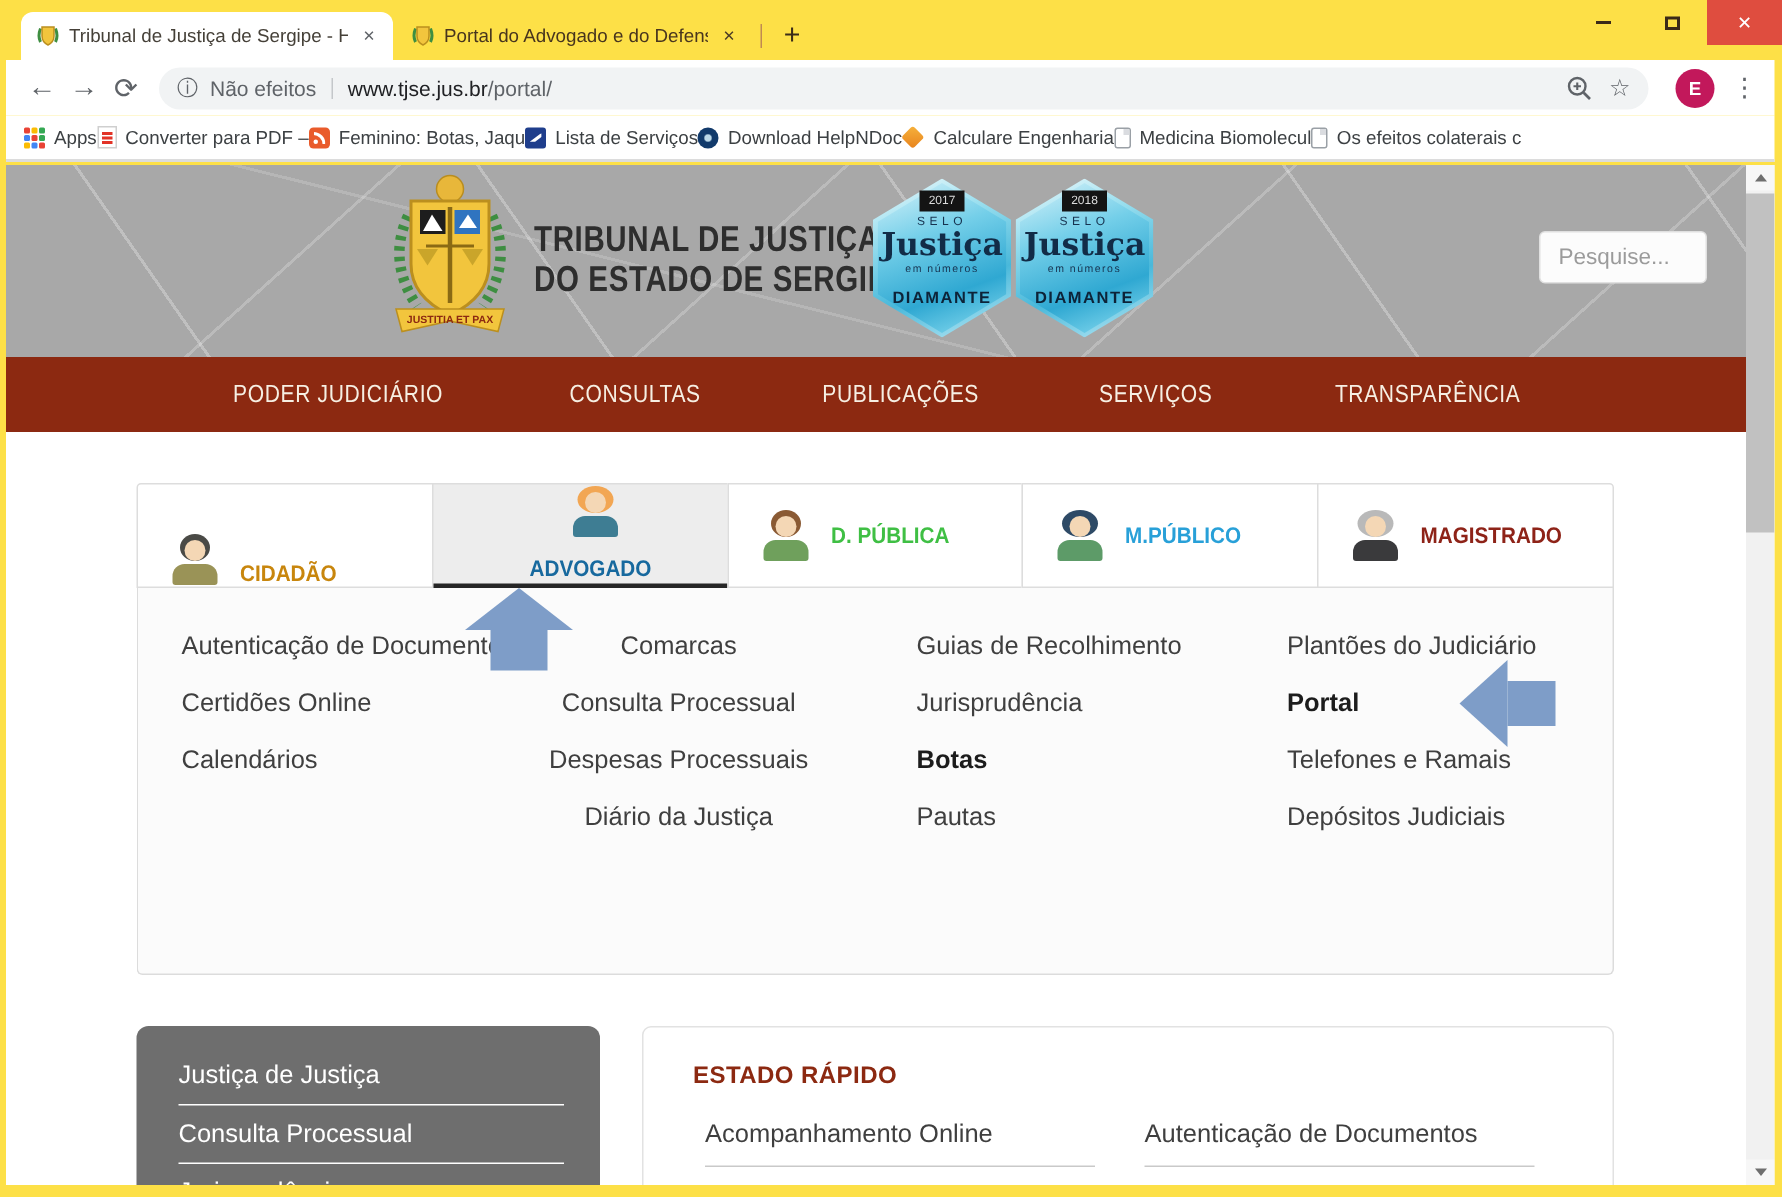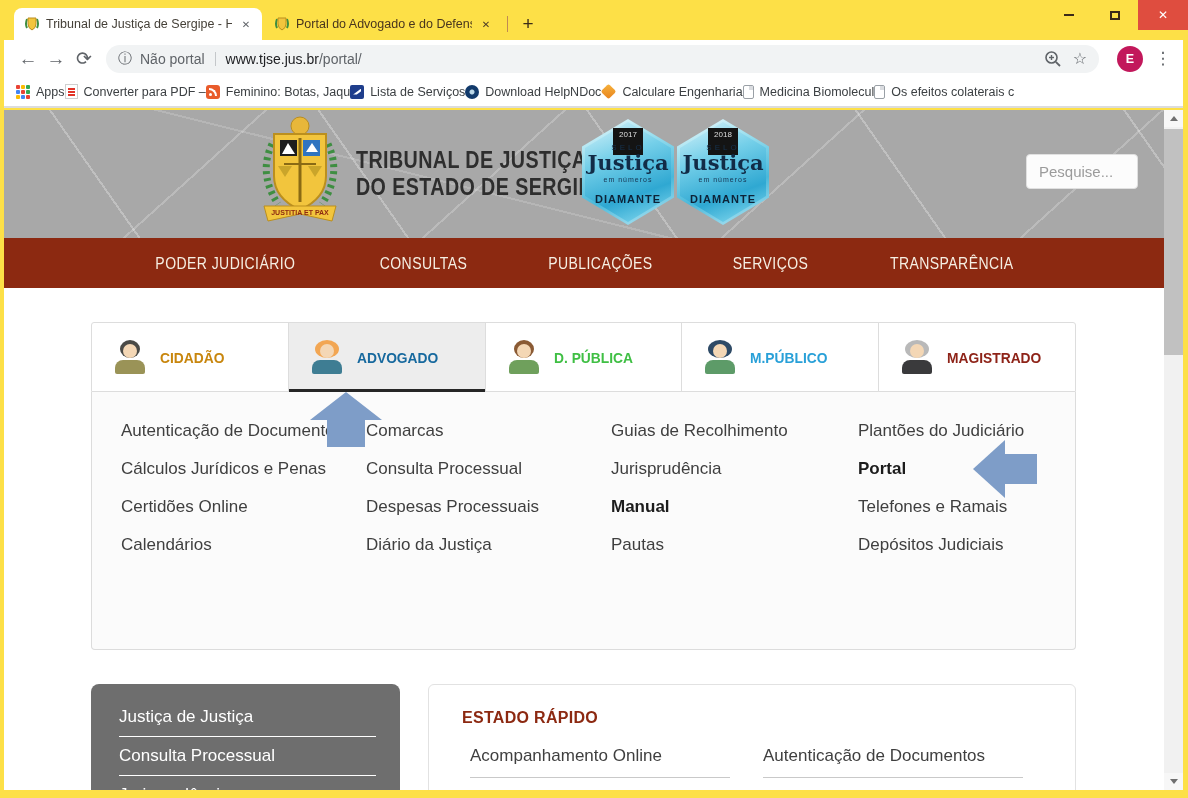--- a/index.html
+++ b/index.html
@@ -94,38 +94,38 @@
           background:#fcfcfc;padding:0 12px;font-size:15px;color:#444;font-family:"Liberation Sans",sans-serif;}
   .search::placeholder{color:#9b9b9b;}
 
   
   .badge{position:absolute;width:92px;height:106px;}
   .badge.b1{left:578px;top:9px;} .badge.b2{left:673px;top:9px;}
   .hexo,.hexi{clip-path:polygon(50% 0,100% 26%,100% 74%,50% 100%,0 74%,0 26%);}
   .hexo{position:absolute;inset:0;background:linear-gradient(160deg,#f2fbfd,#9adfef 30%,#49b8da 65%,#bdeaf6);}
   .hexi{position:absolute;inset:3px;background:linear-gradient(160deg,#d9f3fa,#74cfe9 35%,#2fa8d2 70%,#8fdff2);}
   .badge .t{position:absolute;left:0;right:0;text-align:center;}
-  .byear{top:4px;} .byear span{background:#141414;color:#ddd;font-size:8px;padding:2px 6px 16px;display:inline-block;}
+  .byear{top:4px;} .byear span{background:#141414;color:#ddd;font-size:8px;padding:2px 6px 3px;display:inline-block;}
   .bselo{top:24px;font-size:8px;letter-spacing:3px;color:#16324f;}
   .bname{top:31px;font-size:21px;font-weight:bold;font-family:"DejaVu Serif",serif;color:#122c47;}
   .bsub{top:57px;font-size:7px;color:#16324f;letter-spacing:1px;}
   .blevel{top:74px;font-size:11px;font-weight:bold;color:#0d2338;letter-spacing:1px;}
 
   
   .site-nav{position:absolute;top:128px;left:0;right:0;height:50px;background:#8c2911;
             display:flex;align-items:center;justify-content:center;gap:64px;}
   .site-nav a{color:#f6efe3;font-size:16.5px;letter-spacing:.5px;text-decoration:none;transform:scaleX(.85);white-space:nowrap;}
 
   
   .ptabs{position:absolute;top:212px;left:87px;width:985px;height:70px;display:flex;}
   .ptab{flex:1;border:1px solid #ddd;margin-left:-1px;background:#fff;display:flex;align-items:center;
         padding-left:20px;gap:12px;position:relative;}
-  .ptab:first-child{margin-left:0;border-radius:3px 0 0 0;}
+  .ptab:first-child{margin-left:0;border-radius:3px 0 0 0;align-items:flex-end;}
   .ptab:last-child{border-radius:0 3px 0 0;}
-  .ptab.active{background:#ededed;}
+  .ptab.active{background:#ededed;flex-direction:column;}
   .ptab.active::after{content:"";position:absolute;left:0;right:0;bottom:-2px;height:4px;background:#262626;}
   .ptab .lbl{font-size:15px;font-weight:bold;white-space:nowrap;transform:scaleX(.92);transform-origin:left;}
   .c1{color:#c8860d;} .c2{color:#17699e;} .c3{color:#3fbf44;} .c4{color:#28a0d8;} .c5{color:#2f9e43;} .c6{color:#8e2318;}
   .av{width:36px;height:36px;position:relative;flex:none;}
   .av .hair{position:absolute;top:1px;left:8px;width:20px;height:18px;border-radius:50%;}
   .av .hair.wide{left:6px;width:24px;}
   .av .face{position:absolute;top:5px;left:11px;width:14px;height:14px;border-radius:50%;background:#f4d7b5;}
   .av .body{position:absolute;bottom:1px;left:3px;width:30px;height:14px;border-radius:8px 8px 2px 2px;}
   .a1 .hair{background:#4a4a46;} .a1 .body{background:#9a9357;}
   .a2 .hair{background:#f2a653;} .a2 .body{background:#3e7d93;}
@@ -133,21 +133,21 @@
   .a4 .hair{background:#2e4a66;} .a4 .body{background:#5d9b68;}
   .a5 .hair{background:#6b4a33;} .a5 .body{background:#4c7a4c;}
   .a6 .hair{background:#b9b9b9;} .a6 .body{background:#3a3a3c;}
 
   
   .dropdown{position:absolute;top:282px;left:87px;width:985px;height:258px;background:#fbfbfb;
             border:1px solid #dcdcdc;border-top:none;border-radius:0 0 4px 4px;}
   .mcol{position:absolute;top:28px;display:flex;flex-direction:column;gap:17px;}
   .mcol a{font-size:17px;color:#3f3f3f;text-decoration:none;line-height:21px;white-space:nowrap;}
   .mcol a.strong{font-weight:bold;color:#1c1c1c;}
-  .mc0{left:29px;} .mc1{left:274px;} .mc2{left:519px;} .mc3{left:766px;}
+  .mc0{left:29px;} .mc1{left:274px;text-align:center;} .mc2{left:519px;} .mc3{left:766px;}
 
   
   .arrow-up{position:absolute;left:306px;top:282px;width:72px;z-index:5;}
   .arrow-up .head{width:0;height:0;border-left:36px solid transparent;border-right:36px solid transparent;border-bottom:28px solid #7e9dc8;}
   .arrow-up .shaft{width:38px;height:27px;background:#7e9dc8;margin:0 auto;}
   .arrow-left{position:absolute;left:969px;top:330px;display:flex;z-index:5;}
   .arrow-left .head{width:0;height:0;border-top:29px solid transparent;border-bottom:29px solid transparent;border-right:32px solid #7e9dc8;}
   .arrow-left .shaft{width:32px;height:30px;background:#7e9dc8;margin-top:14px;}
 
   
@@ -196,21 +196,21 @@
       <div class="wbtn close">✕</div>
     </div>
   </div>
 
   <div class="toolbar">
     <span class="navic">←</span>
     <span class="navic">→</span>
     <span class="navic">⟳</span>
     <div class="addrbar">
       <span class="info">ⓘ</span>
-      <span class="sec">Não portal</span>
+      <span class="sec">Não efeitos</span>
       <span class="vsep"></span>
       <span class="host">www.tjse.jus.br</span>
       <span class="path">/portal/</span>
       <span class="sp"></span>
       <svg class="zoomin" viewBox="0 0 20 20">
         <circle cx="8.5" cy="8.5" r="5.5" fill="none" stroke="#5f6368" stroke-width="1.6"></circle>
         <line x1="12.8" y1="12.8" x2="17" y2="17" stroke="#5f6368" stroke-width="1.8"></line>
         <line x1="6" y1="8.5" x2="11" y2="8.5" stroke="#5f6368" stroke-width="1.4"></line>
         <line x1="8.5" y1="6" x2="8.5" y2="11" stroke="#5f6368" stroke-width="1.4"></line>
       </svg>
@@ -360,34 +360,33 @@
               <span class="face"></span>
               <span class="body"></span>
             </span>
           <span class="lbl c6">MAGISTRADO</span>
         </div>
       </div>
 
       <div class="dropdown">
         <div class="mcol mc0">
           <a href="#">Autenticação de Documentos</a>
-          <a href="#">Cálculos Jurídicos e Penas</a>
           <a href="#">Certidões Online</a>
           <a href="#">Calendários</a>
         </div>
         <div class="mcol mc1">
           <a href="#">Comarcas</a>
           <a href="#">Consulta Processual</a>
           <a href="#">Despesas Processuais</a>
           <a href="#">Diário da Justiça</a>
         </div>
         <div class="mcol mc2">
           <a href="#">Guias de Recolhimento</a>
           <a href="#">Jurisprudência</a>
-          <a href="#" class="strong">Manual</a>
+          <a href="#" class="strong">Botas</a>
           <a href="#">Pautas</a>
         </div>
         <div class="mcol mc3">
           <a href="#">Plantões do Judiciário</a>
           <a href="#" class="strong">Portal</a>
           <a href="#">Telefones e Ramais</a>
           <a href="#">Depósitos Judiciais</a>
         </div>
       </div>
 

